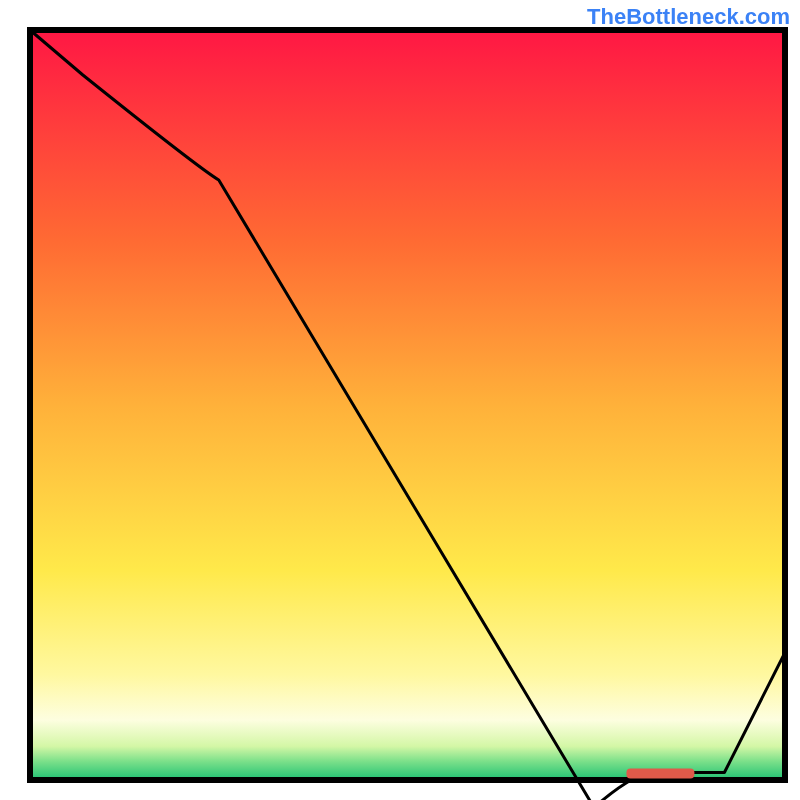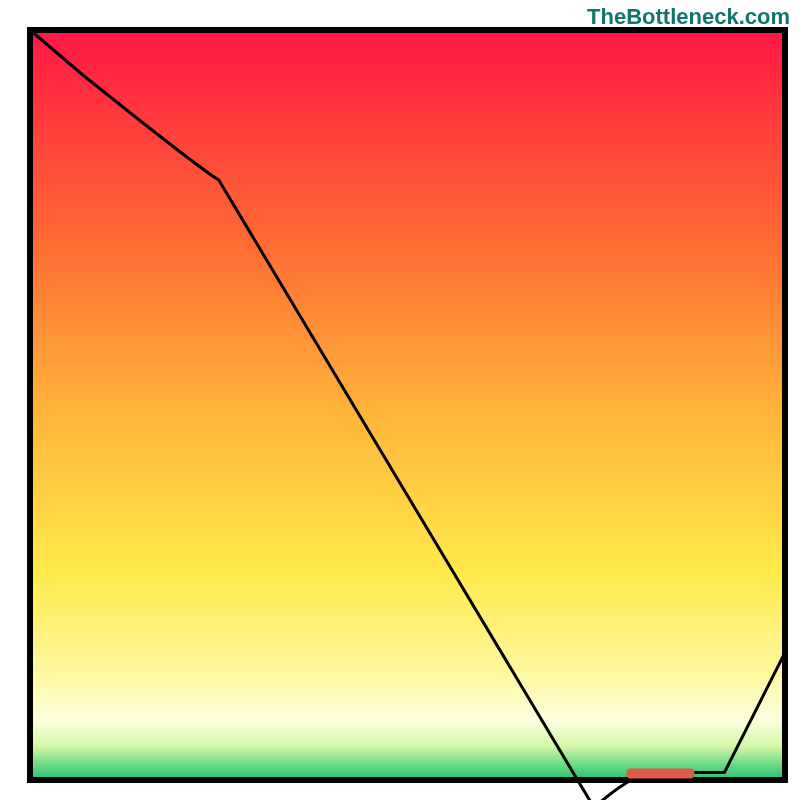--- a/index.html
+++ b/index.html
@@ -15,21 +15,21 @@
     position: relative;
     width: 800px;
     height: 800px;
   }
   .watermark {
     position: absolute;
     top: 4px;
     right: 10px;
     font-size: 22px;
     font-weight: bold;
-    color: #0f766e;
+    color: #3b82f6;
     z-index: 10;
   }
   svg {
     display: block;
   }
 </style>
 </head>
 <body>
 
 <div class="chart-wrapper">

